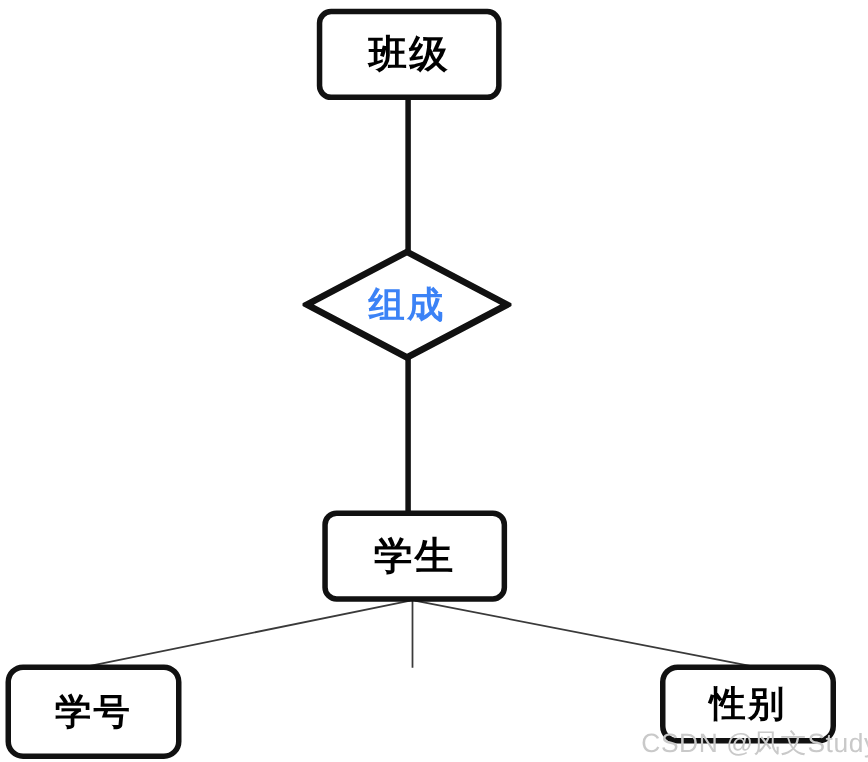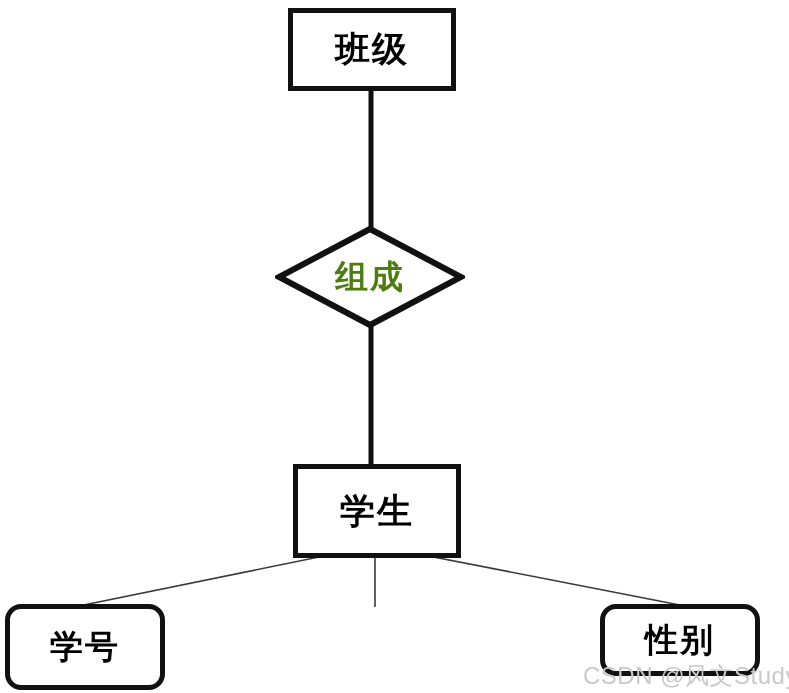--- a/index.html
+++ b/index.html
@@ -30,49 +30,50 @@
     position: absolute;
     display: flex;
     align-items: center;
     justify-content: center;
     box-sizing: border-box;
     background: #ffffff;
     color: #000000;
     font-weight: bold;
     letter-spacing: 2px;
     z-index: 2;
+    border-radius: 13px;
   }
   .entity-node {
     border: 5px solid #111111;
   }
   .attribute-node {
     border: 5px solid #111111;
     border-radius: 16px;
     text-align: right;
   }
   .relationship-node {
     background: transparent;
     border: none;
   }
   .diamond-label {
     position: relative;
     z-index: 3;
-    color: #4d7c0f;
+    color: #3b82f6;
     font-weight: bold;
     letter-spacing: 2px;
     text-align: center;
   }
   .diamond-shape {
     position: absolute;
     left: 0;
     top: 0;
   }
   #entity-class      { left: 288px; top: 8px;   width: 168px; height: 83px;  font-size: 35px; }
   #relationship-make { left: 275px; top: 225px; width: 190px; height: 104px; font-size: 33px; }
-  #entity-student    { left: 293px; top: 464px; width: 168px; height: 94px;  font-size: 35px; }
+  #entity-student    { left: 293px; top: 464px; width: 168px; height: 83px;  font-size: 35px; }
   #attr-student-id   { left: 5px;   top: 604px; width: 160px; height: 86px;  font-size: 33px; }
   #attr-name         { left: 295px; top: 605px; width: 160px; height: 86px;  font-size: 33px; }
   #attr-gender       { left: 600px; top: 604px; width: 160px; height: 72px;  font-size: 33px; }
   #watermark {
     position: absolute;
     left: 583px;
     top: 660px;
     font-size: 24px;
     color: #c9c9c9;
     white-space: nowrap;

